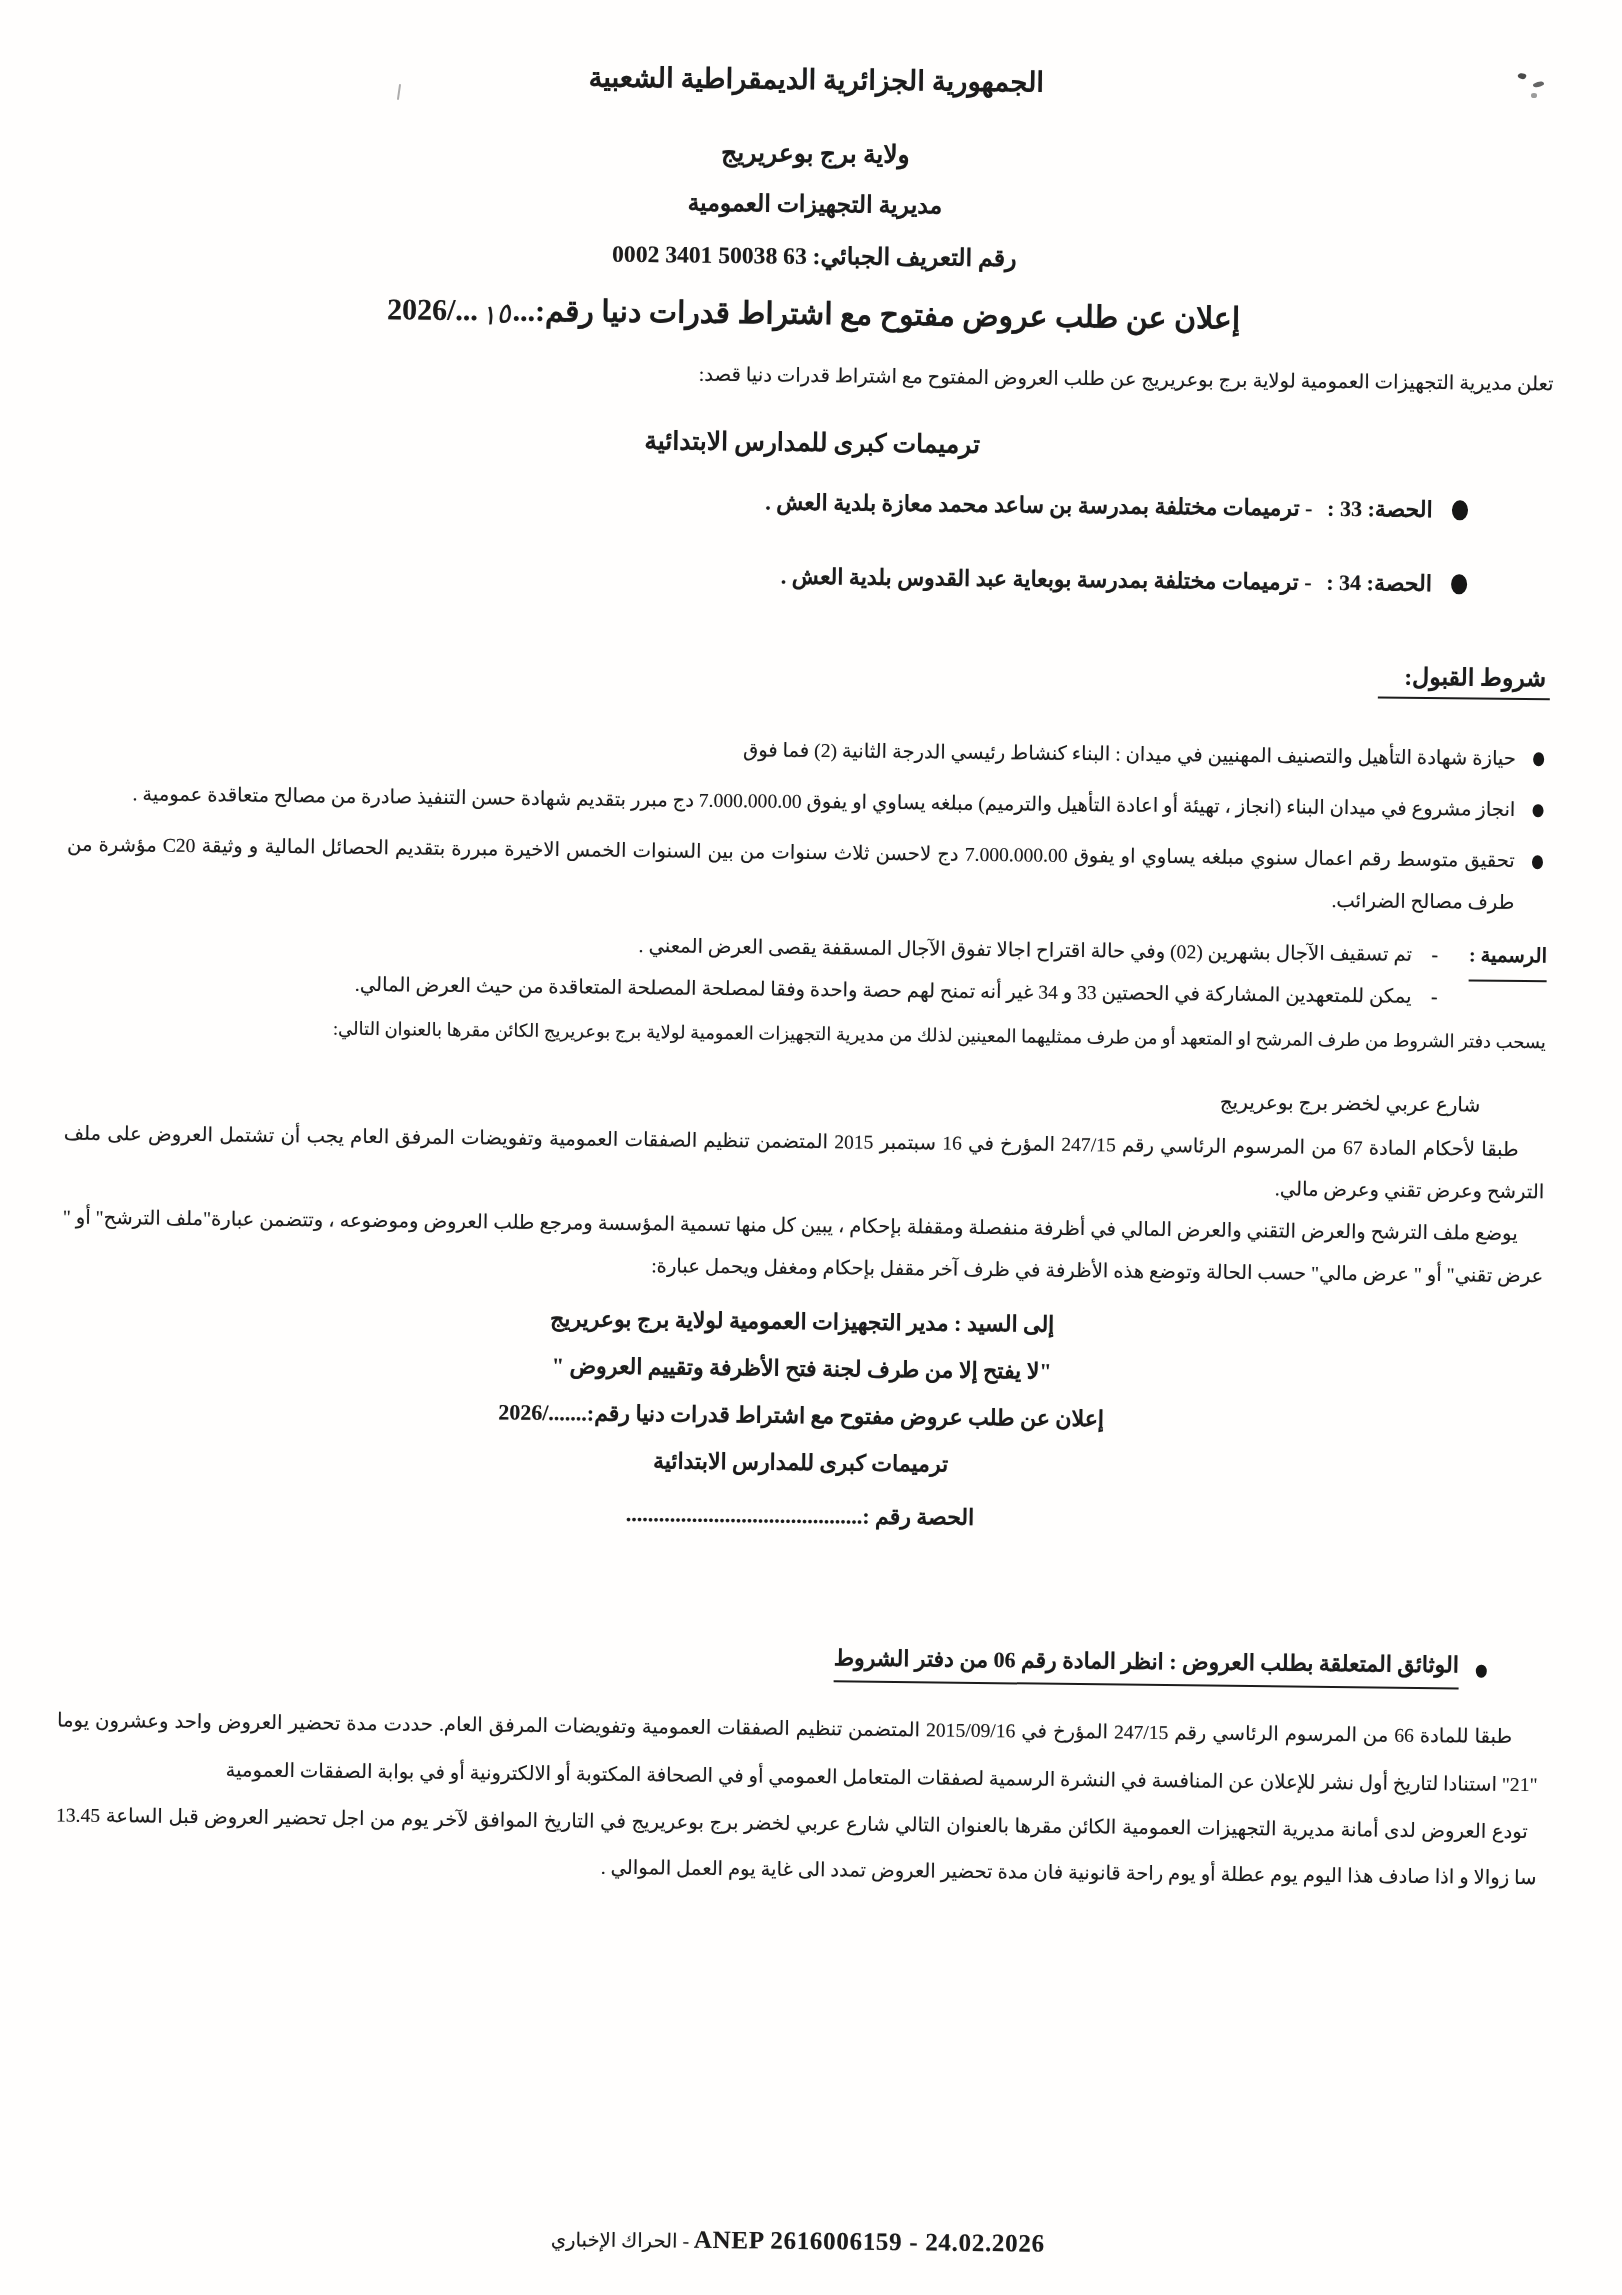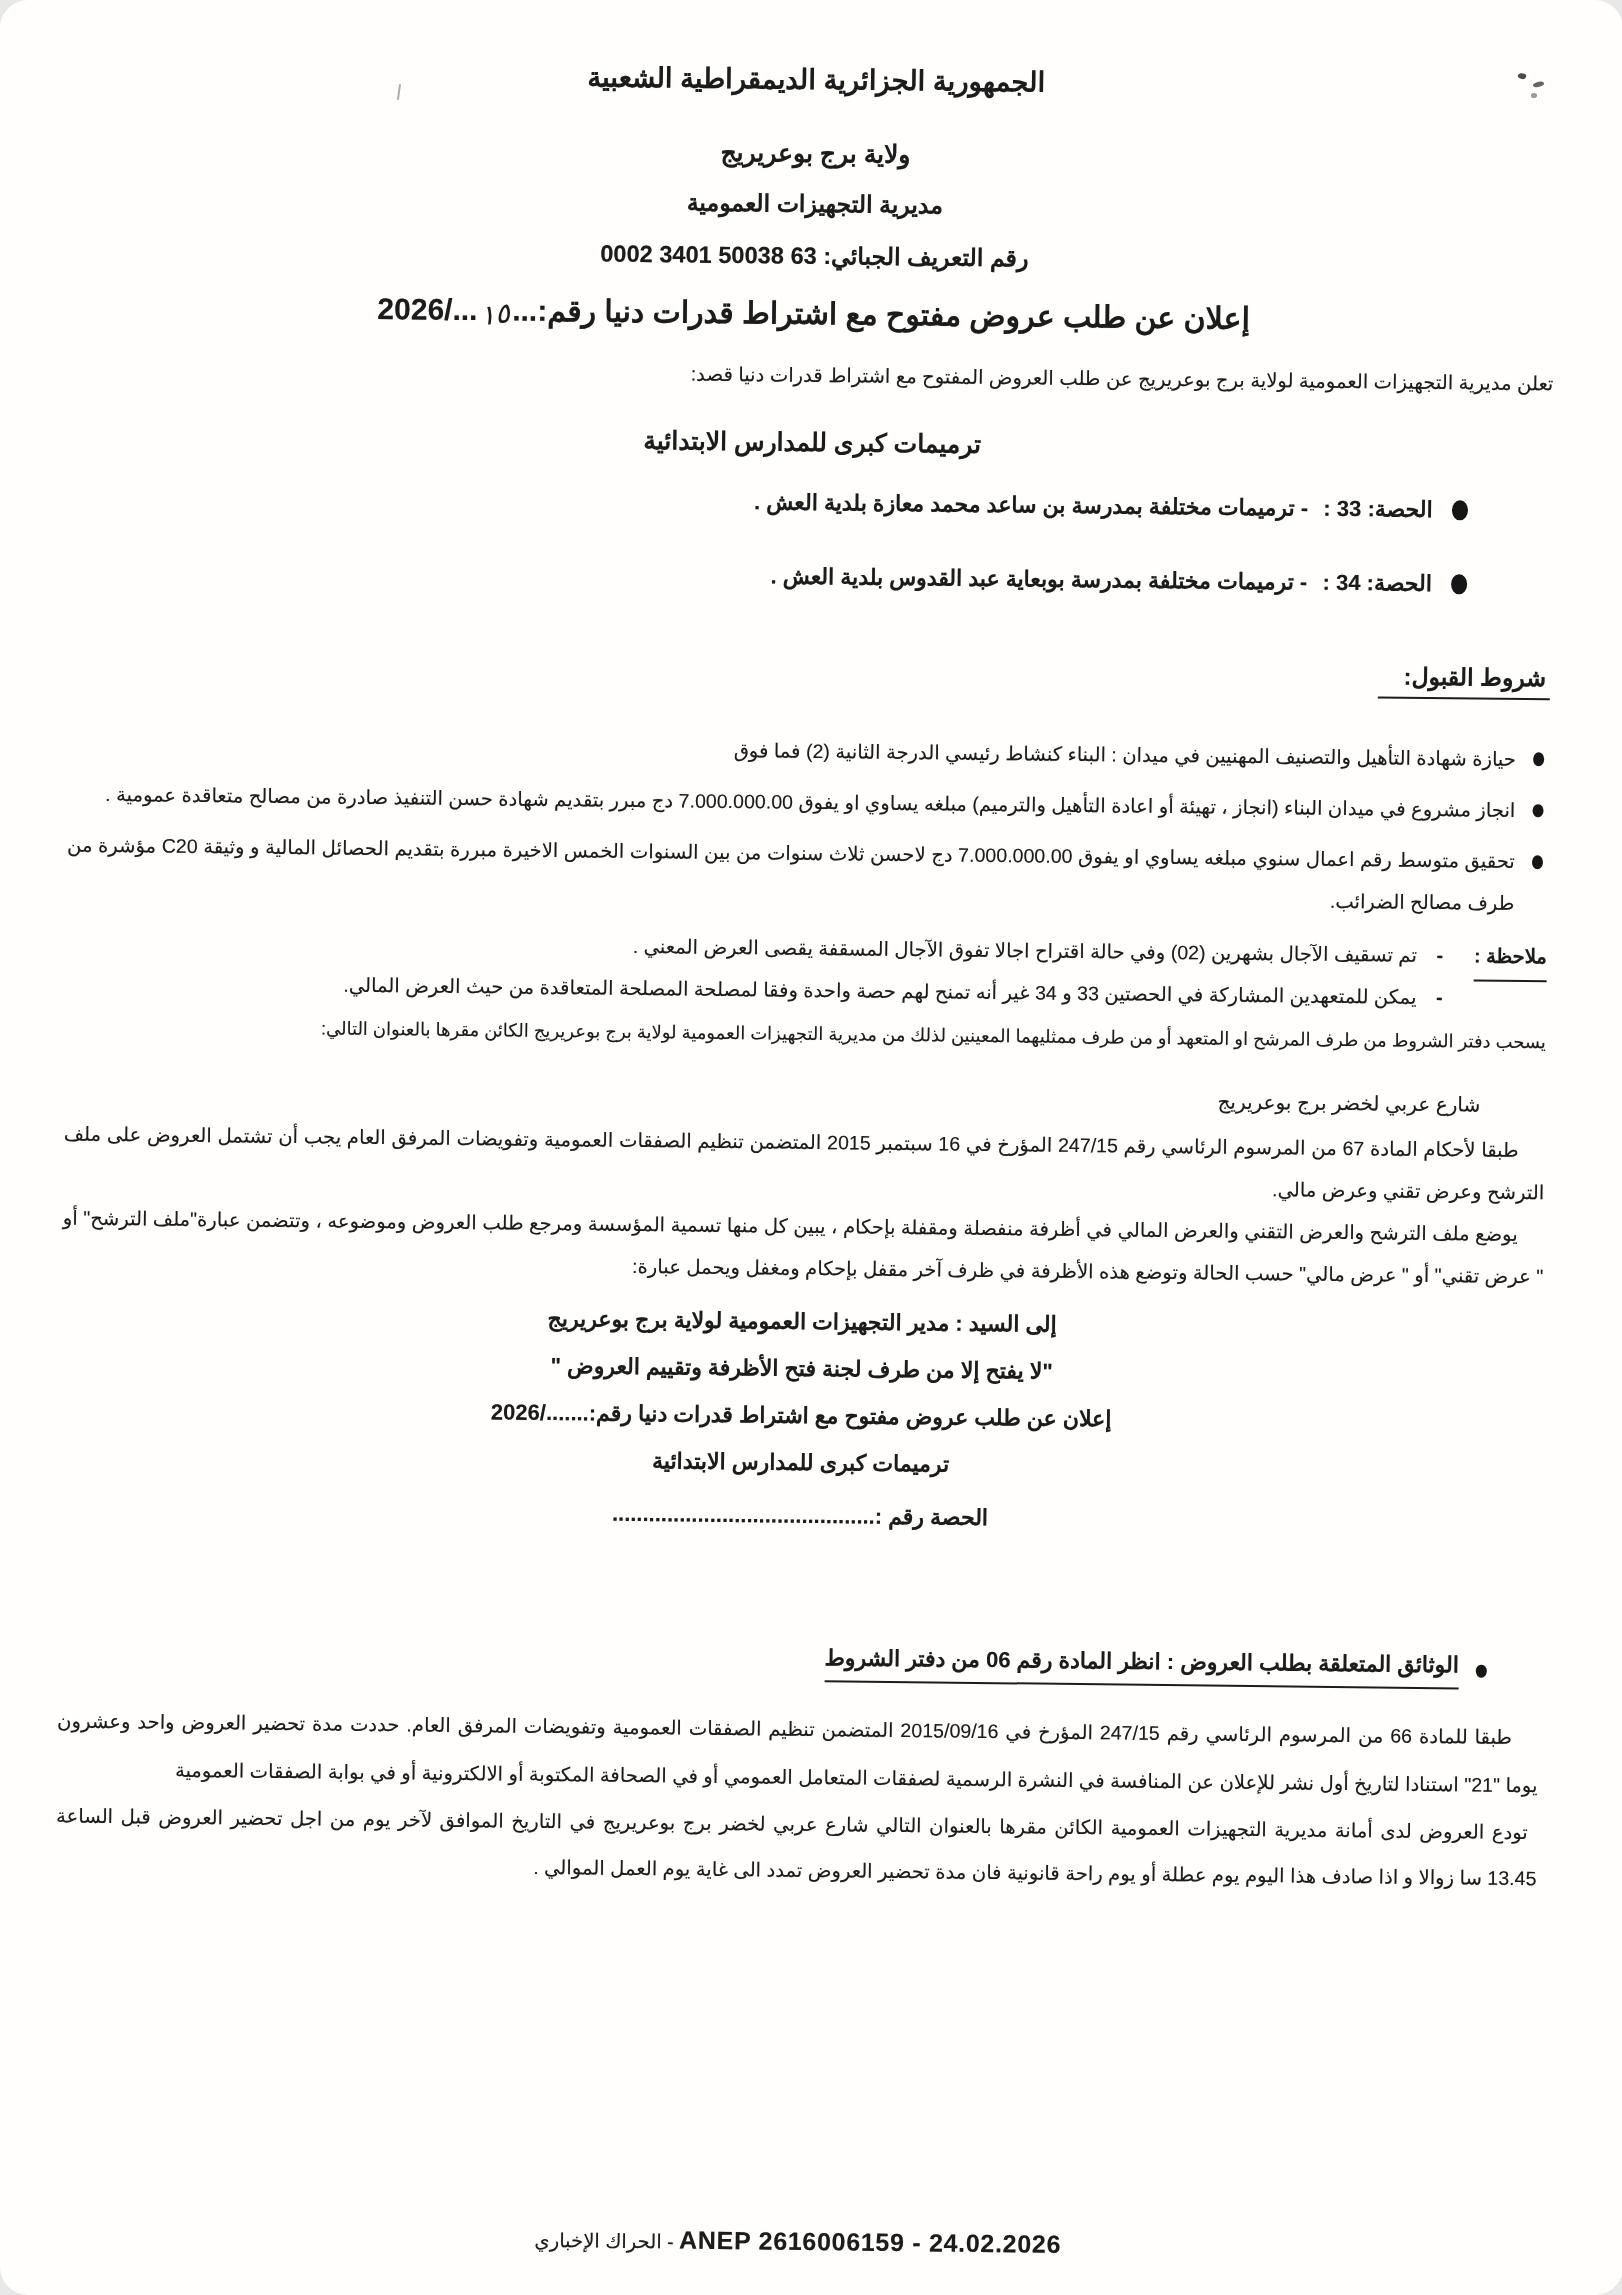--- a/index.html
+++ b/index.html
@@ -1,24 +1,23 @@
 <!DOCTYPE html>
 <html lang="ar" style="font-size:10.5px"><head>
 <meta charset="utf-8">
 <style>
   html,body{margin:0;padding:0;background:#e8e8e8;}
   .page{
     position:relative;
     width:1623px;height:2295px;
     background:#fffefd;
     overflow:hidden;
-    font-family:Liberation Sans, sans-serif;
+    font-family:Liberation Serif, serif;
     color:#1c1c1c;
     direction:rtl;
-    border-radius:28px;
   }
   .content{
     position:absolute;inset:0;
     padding:63px 77px 0 65px;
     transform:rotate(0.65deg);
     transform-origin:50% 45%;
     text-shadow:0 0 0.7px rgba(20,20,20,0.4);
   }
   .center{text-align:center;}
   .h-republic{font-size:27.5px;font-weight:bold;margin:0 0 43px;}
@@ -133,21 +132,21 @@
         <span class="dot dot-sm"></span>
         <span class="cond-text">انجاز مشروع في ميدان البناء (انجاز ، تهيئة أو اعادة التأهيل والترميم) مبلغه يساوي او يفوق 7.000.000.00 دج   مبرر بتقديم شهادة حسن التنفيذ صادرة من مصالح متعاقدة عمومية .</span>
       </li>
       <li>
         <span class="dot dot-sm"></span>
         <span class="cond-text">تحقيق متوسط رقم اعمال سنوي مبلغه يساوي او يفوق  7.000.000.00 دج لاحسن ثلاث سنوات من بين السنوات الخمس الاخيرة مبررة بتقديم الحصائل المالية و وثيقة C20 مؤشرة من طرف مصالح الضرائب.</span>
       </li>
     </ul>
 
     <div class="note-block">
-      <span class="note-label">ملاحظة :</span>
+      <span class="note-label">الرسمية :</span>
       <span class="note-items">
         <span class="note-item">
           <span class="note-dash">-</span>
           <span>تم تسقيف الآجال بشهرين (02) وفي حالة اقتراح اجالا تفوق الآجال المسقفة يقصى العرض المعني .</span>
         </span>
         <span class="note-item">
           <span class="note-dash">-</span>
           <span>يمكن للمتعهدين المشاركة في الحصتين 33 و 34 غير أنه تمنح لهم حصة واحدة وفقا لمصلحة المصلحة المتعاقدة من حيث العرض المالي.</span>
         </span>
       </span>

